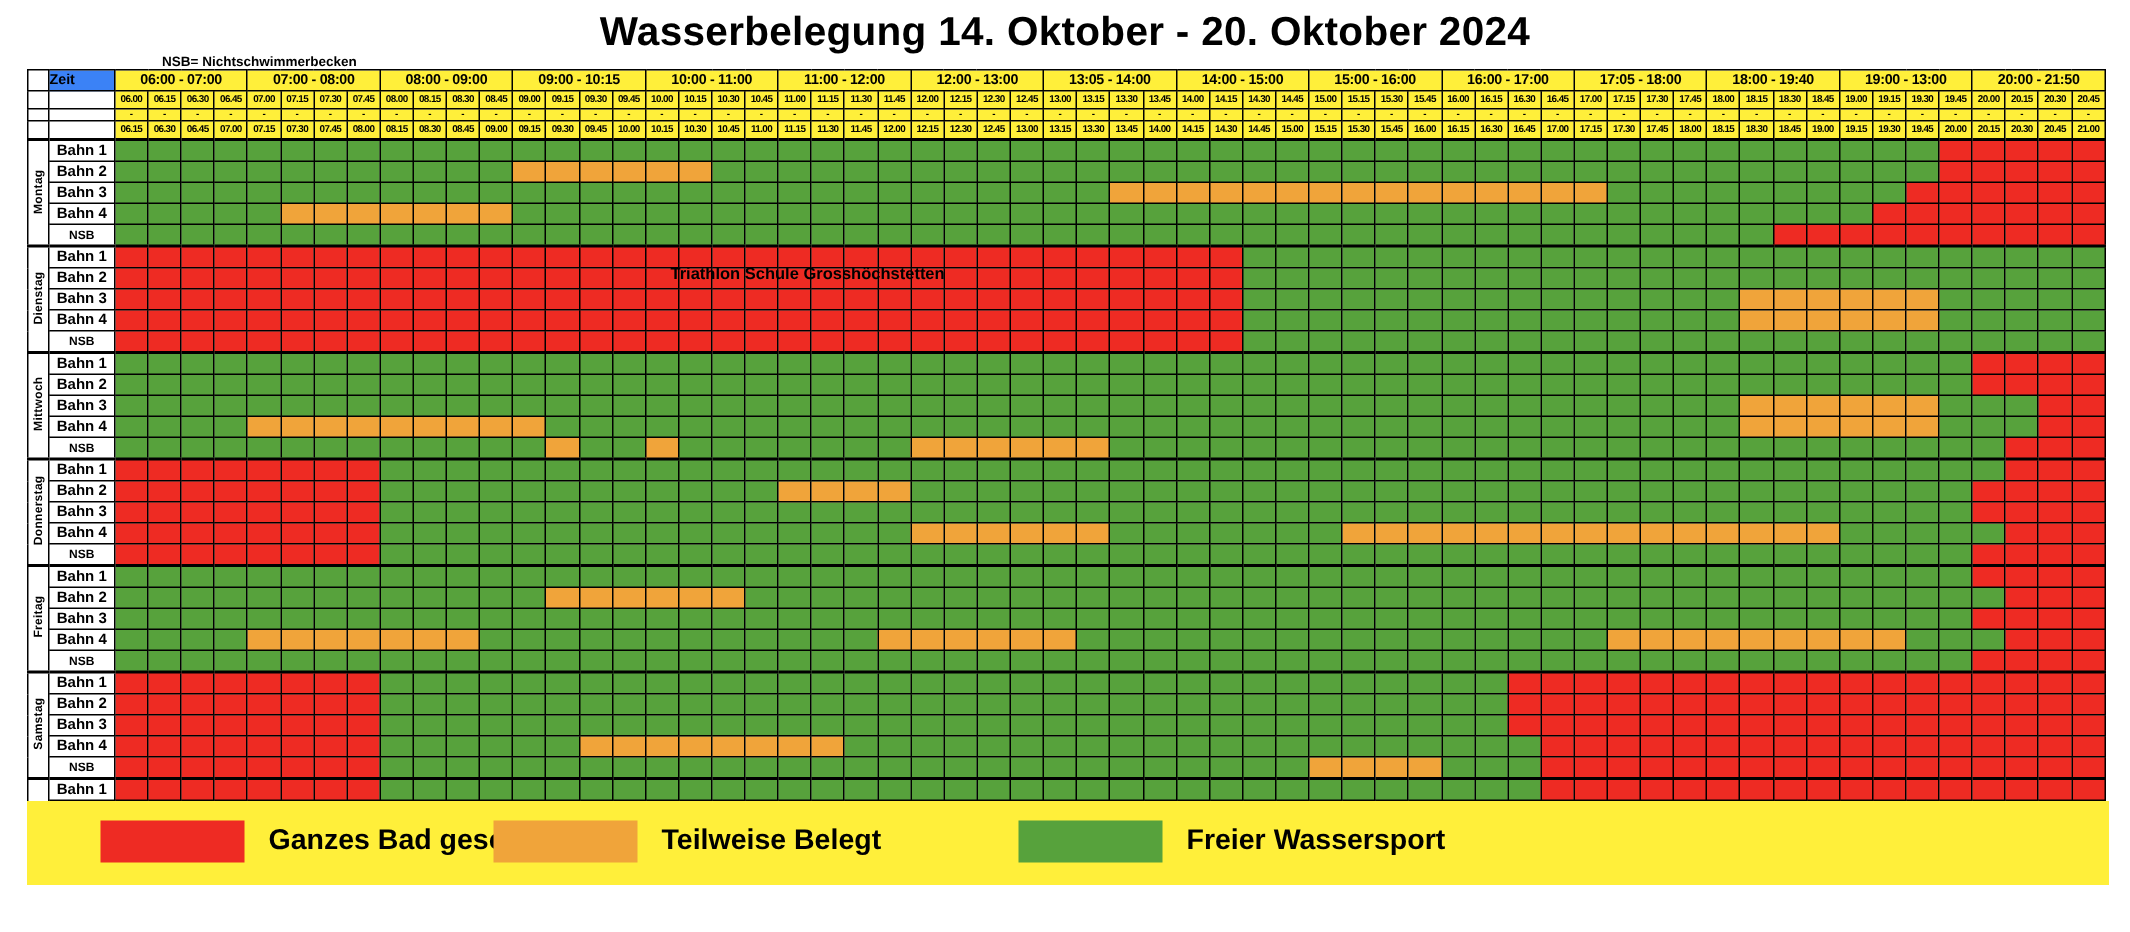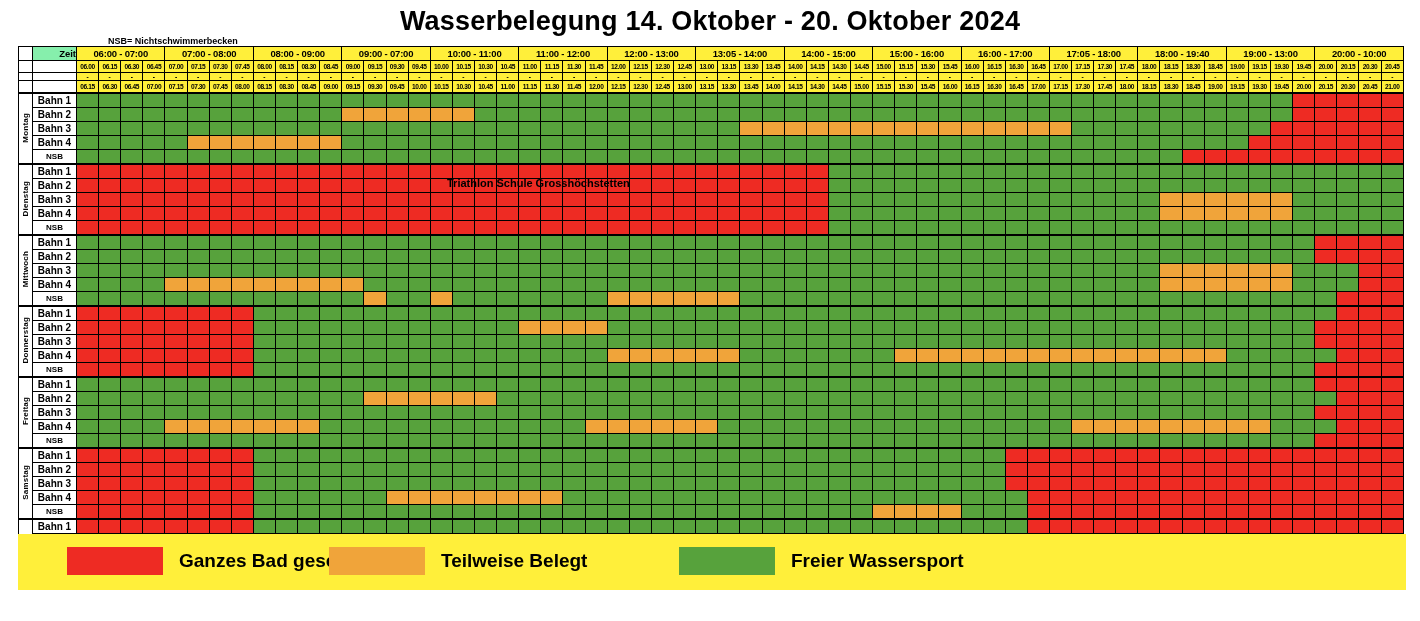--- a/index.html
+++ b/index.html
@@ -18,21 +18,21 @@
   
   #sheet{position:absolute;left:18px;top:46px;width:1386px;}
   table.grid{border-collapse:collapse;table-layout:fixed;width:1386px;}
   table.grid td{padding:0;margin:0;border:1px solid #000;}
 
   td.hourhead{
     background:#ffef3a;font-size:9.5px;font-weight:bold;text-align:center;
     color:#000;height:13px;line-height:13px;letter-spacing:-.2px;
   }
   td.zeit{
-    background:#86efac;font-size:9.5px;font-weight:bold;text-align:right;color:#000;
+    background:#3b82f6;font-size:9.5px;font-weight:bold;text-align:left;color:#000;
     height:13px;line-height:13px;
   }
   td.qhead{
     background:#ffef3a;font-size:6.6px;font-weight:bold;text-align:center;color:#000;
     height:11px;line-height:11px;letter-spacing:-.4px;
   }
   td.qdash{
     background:#ffef3a;font-size:6.6px;font-weight:bold;text-align:center;color:#000;
     height:7px;line-height:7px;
   }
@@ -148,32 +148,32 @@
           <col style="width:22.1px">
         </colgroup>
       <thead>
         <tr>
           <td class="blank"></td>
           <td class="zeit">Zeit</td>
 
         <td class="hourhead" colspan="4">06:00 - 07:00</td>
             <td class="hourhead" colspan="4">07:00 - 08:00</td>
             <td class="hourhead" colspan="4">08:00 - 09:00</td>
-            <td class="hourhead" colspan="4">09:00 - 07:00</td>
+            <td class="hourhead" colspan="4">09:00 - 10:15</td>
             <td class="hourhead" colspan="4">10:00 - 11:00</td>
             <td class="hourhead" colspan="4">11:00 - 12:00</td>
             <td class="hourhead" colspan="4">12:00 - 13:00</td>
             <td class="hourhead" colspan="4">13:05 - 14:00</td>
             <td class="hourhead" colspan="4">14:00 - 15:00</td>
             <td class="hourhead" colspan="4">15:00 - 16:00</td>
             <td class="hourhead" colspan="4">16:00 - 17:00</td>
             <td class="hourhead" colspan="4">17:05 - 18:00</td>
             <td class="hourhead" colspan="4">18:00 - 19:40</td>
             <td class="hourhead" colspan="4">19:00 - 13:00</td>
-            <td class="hourhead" colspan="4">20:00 - 10:00</td>
+            <td class="hourhead" colspan="4">20:00 - 21:50</td>
           </tr>
         <tr>
           <td class="blank"></td>
           <td class="blank"></td>
         <td class="qhead">06.00</td>
             <td class="qhead">06.15</td>
             <td class="qhead">06.30</td>
             <td class="qhead">06.45</td>
             <td class="qhead">07.00</td>
             <td class="qhead">07.15</td>

